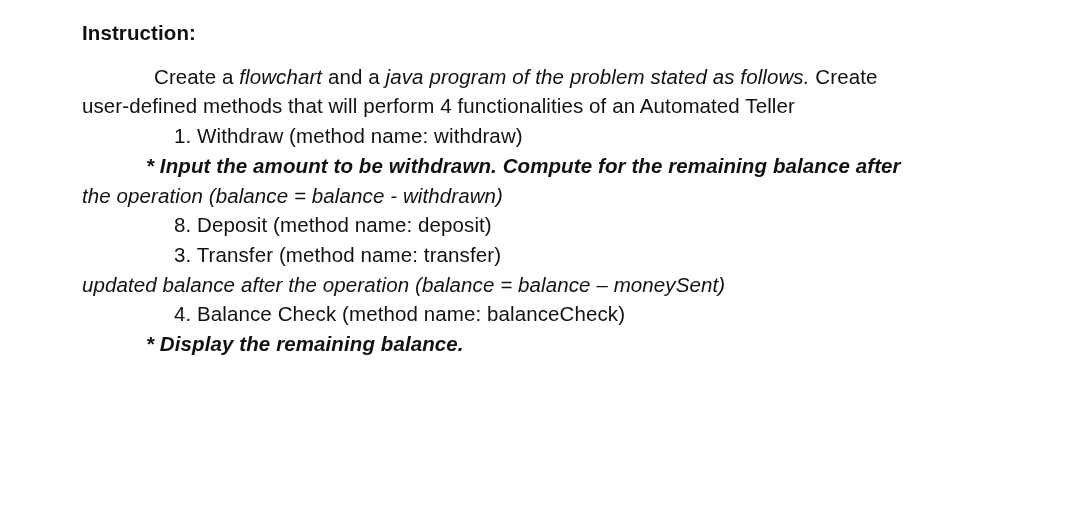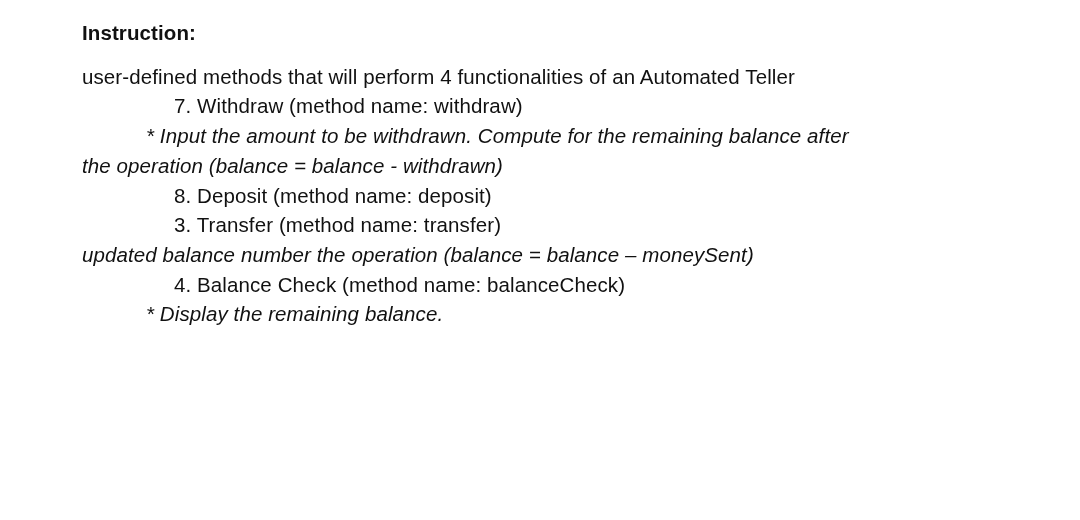--- a/index.html
+++ b/index.html
@@ -21,37 +21,40 @@
     .heading {
       font-weight: 700;
       font-style: normal;
       margin-bottom: 14px;
     }
     .para {
       margin: 0;
     }
     .indent1 { text-indent: 72px; }
     .indent2 { text-indent: 92px; }
-    .indent1b { text-indent: 64px; }
+    .indent1b { text-indent: 64px; font-weight: bold; }
     .italic { font-style: italic; }
   </style>
 </head>
 <body>
 
 <div class="doc">
 
   <div class="heading">Instruction:</div>
 
+  <p class="para indent1">
+    <span>Create a </span><span class="italic">flowchart</span><span> and a </span><span class="italic">java program of the problem stated as follows.</span><span> Create</span>
+  </p>
   <p class="para">user-defined methods that will perform 4 functionalities of an Automated Teller</p>
 
-  <p class="para indent2">7. Withdraw (method name: withdraw)</p>
+  <p class="para indent2">1. Withdraw (method name: withdraw)</p>
   <p class="para indent1b italic">* Input the amount to be withdrawn. Compute for the remaining balance after</p>
   <p class="para italic">the operation (balance = balance - withdrawn)</p>
 
   <p class="para indent2">8. Deposit (method name: deposit)</p>
 
   <p class="para indent2">3. Transfer (method name: transfer)</p>
-  <p class="para italic">updated balance number the operation (balance = balance – moneySent)</p>
+  <p class="para italic">updated balance after the operation (balance = balance – moneySent)</p>
 
   <p class="para indent2">4. Balance Check (method name: balanceCheck)</p>
   <p class="para indent1b italic">* Display the remaining balance.</p>
 
 </div>
 
 </body></html>

